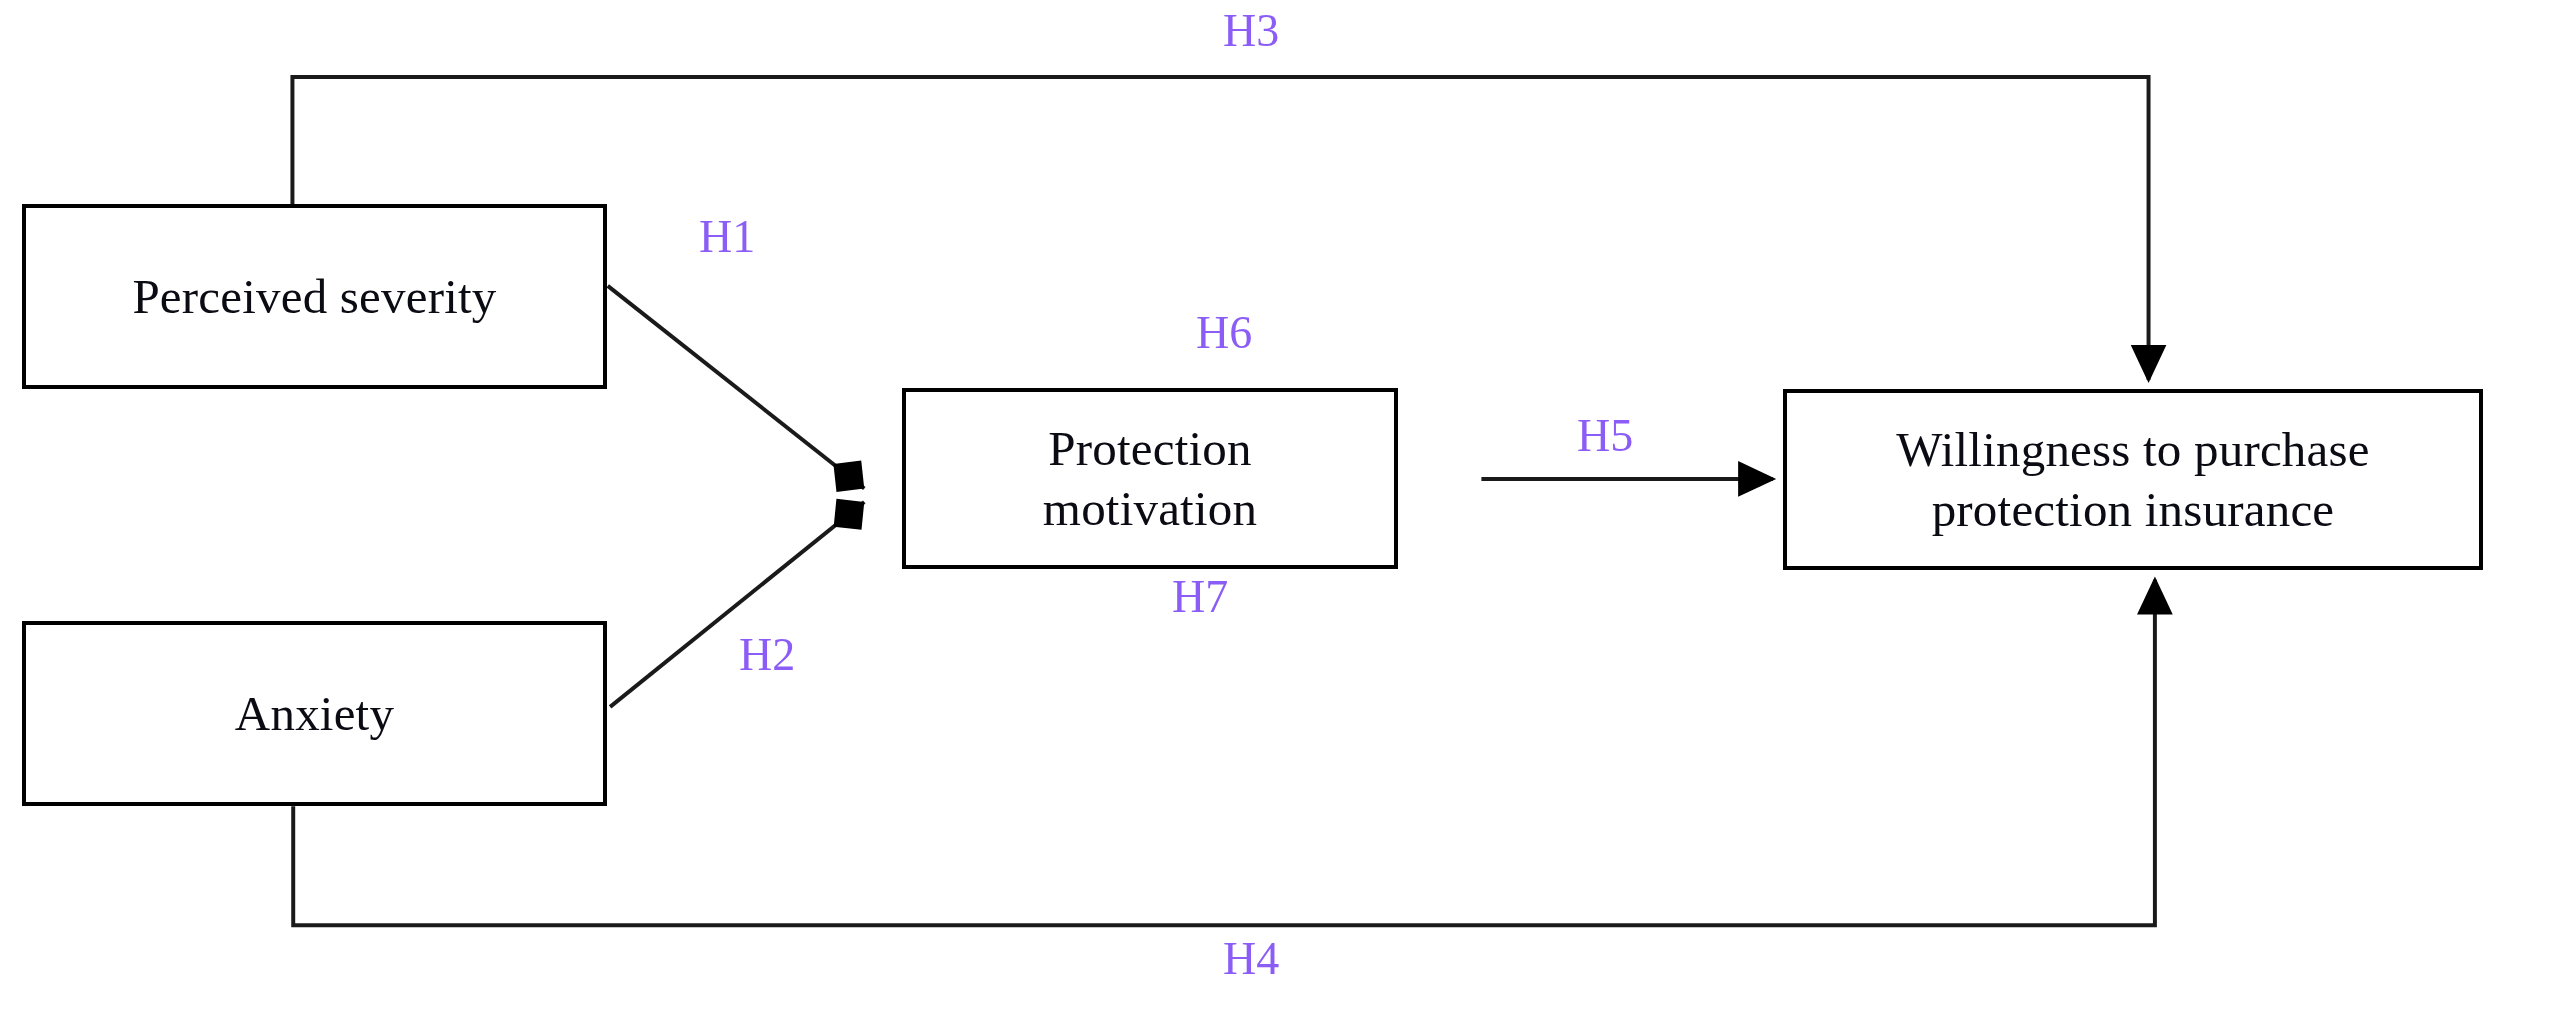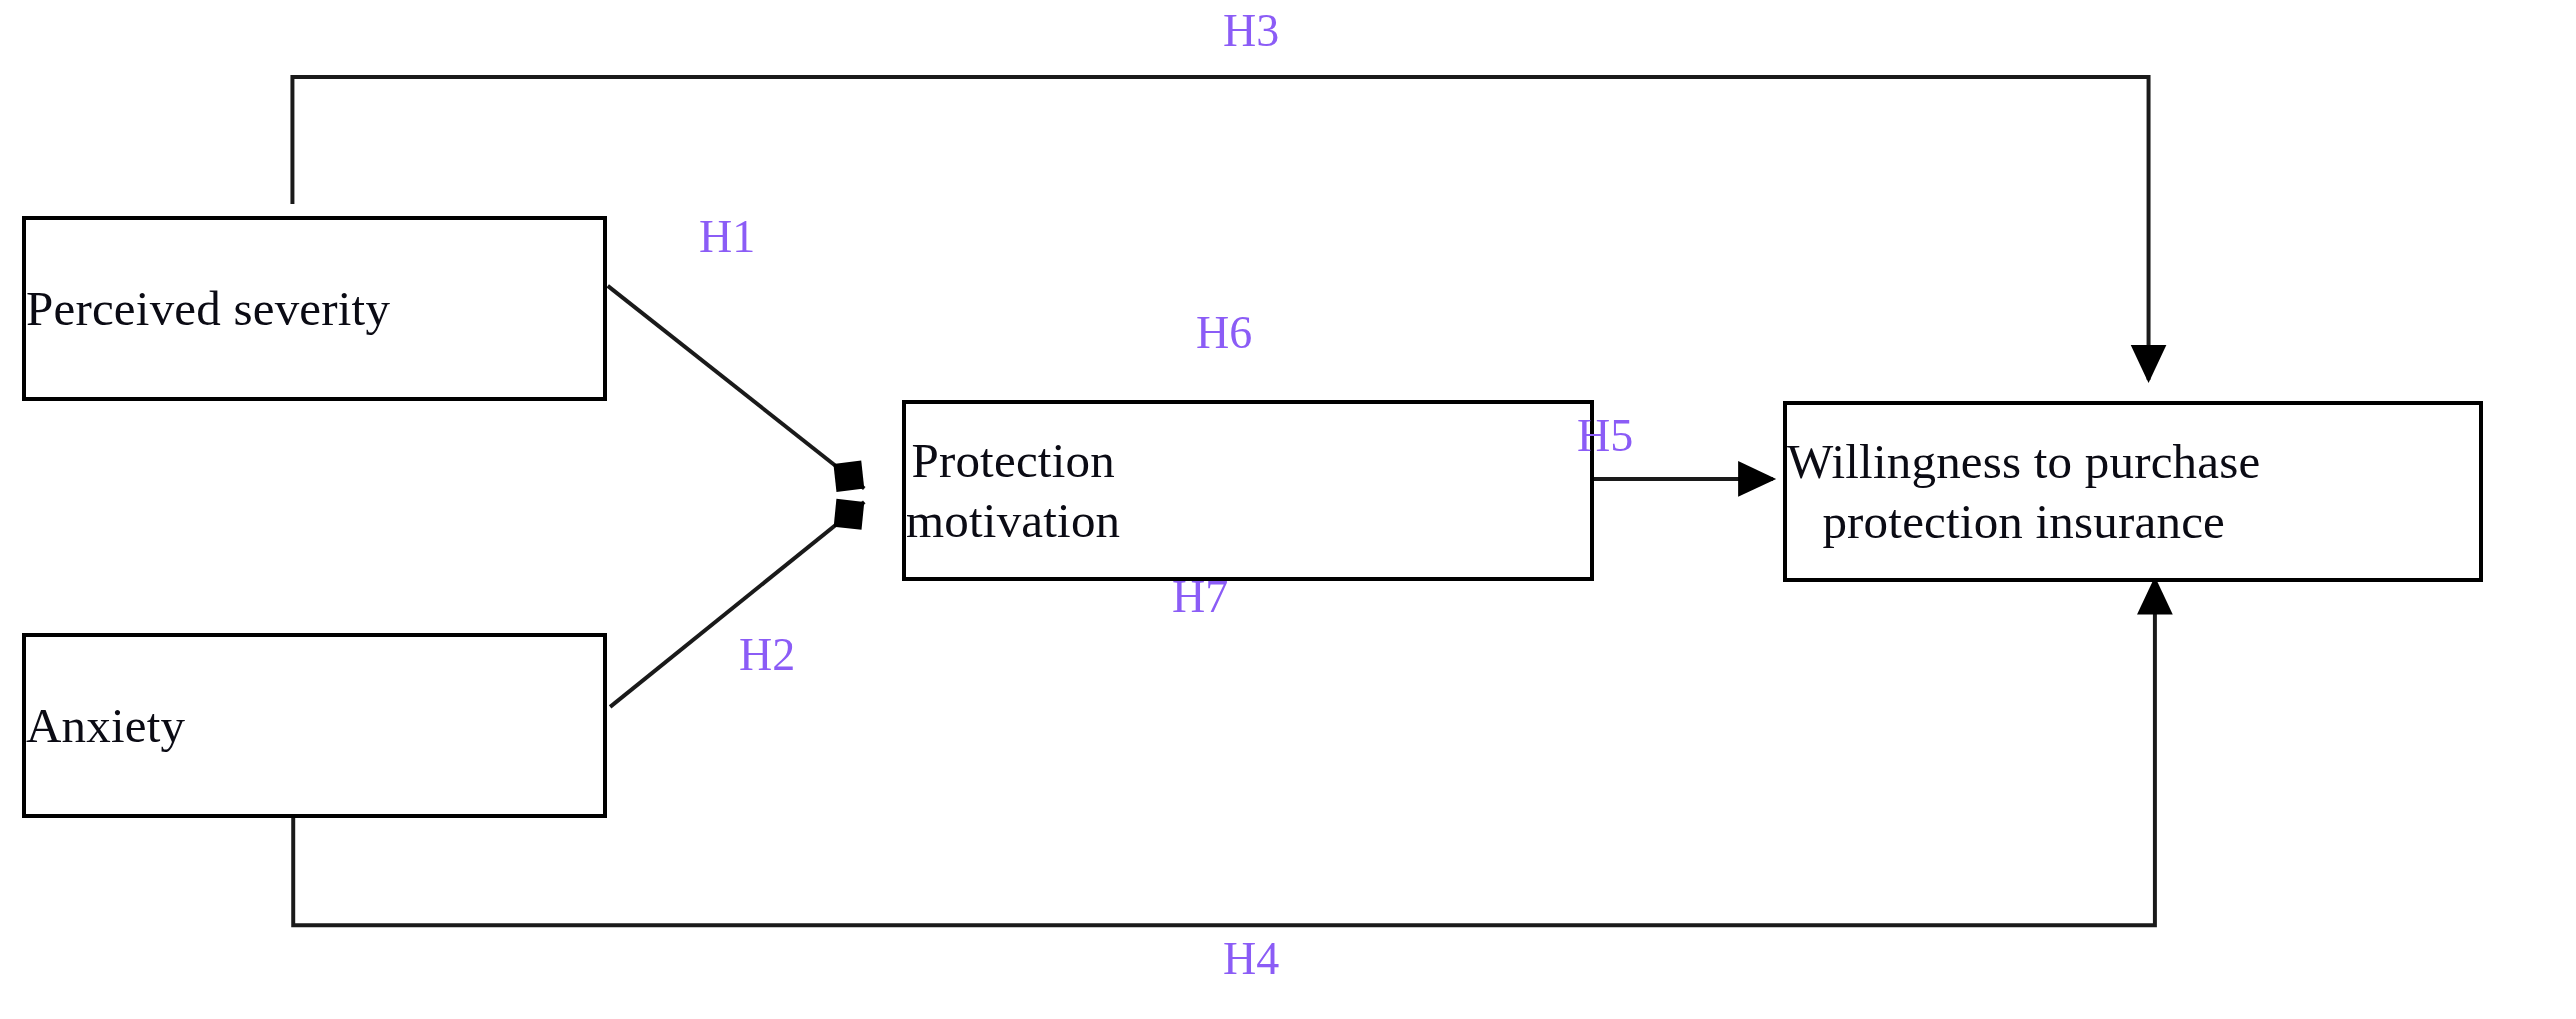--- a/index.html
+++ b/index.html
@@ -27,23 +27,23 @@
     height: 1019px;
     display: block;
   }
   .node-box {
     position: absolute;
     box-sizing: border-box;
     background: #ffffff;
     border: 4px solid #000000;
     display: flex;
     align-items: center;
+    justify-content: center;
     text-align: center;
     z-index: 3;
-    margin-top: 12px;
   }
   .node-label {
     font-family: "Liberation Serif", "DejaVu Serif", serif;
     font-size: 49px;
     line-height: 1.22;
     color: #0b0b14;
     letter-spacing: 0.2px;
     white-space: pre-line;
   }
   .edge-label {
@@ -93,21 +93,21 @@
   </svg>
 
   <div class="node-box" style="left:22px; top:204px; width:585px; height:185px;">
     <span class="node-label">Perceived severity</span>
   </div>
 
   <div class="node-box" style="left:22px; top:621px; width:585px; height:185px;">
     <span class="node-label">Anxiety</span>
   </div>
 
-  <div class="node-box" style="left:902px; top:388px; width:692px; height:181px;">
+  <div class="node-box" style="left:902px; top:388px; width:496px; height:181px;">
     <span class="node-label">Protection
 motivation</span>
   </div>
 
   <div class="node-box" style="left:1783px; top:389px; width:700px; height:181px;">
     <span class="node-label">Willingness to purchase
 protection insurance</span>
   </div>
 
   <div class="edge-label" style="left:699px; top:214px;">H1</div>

